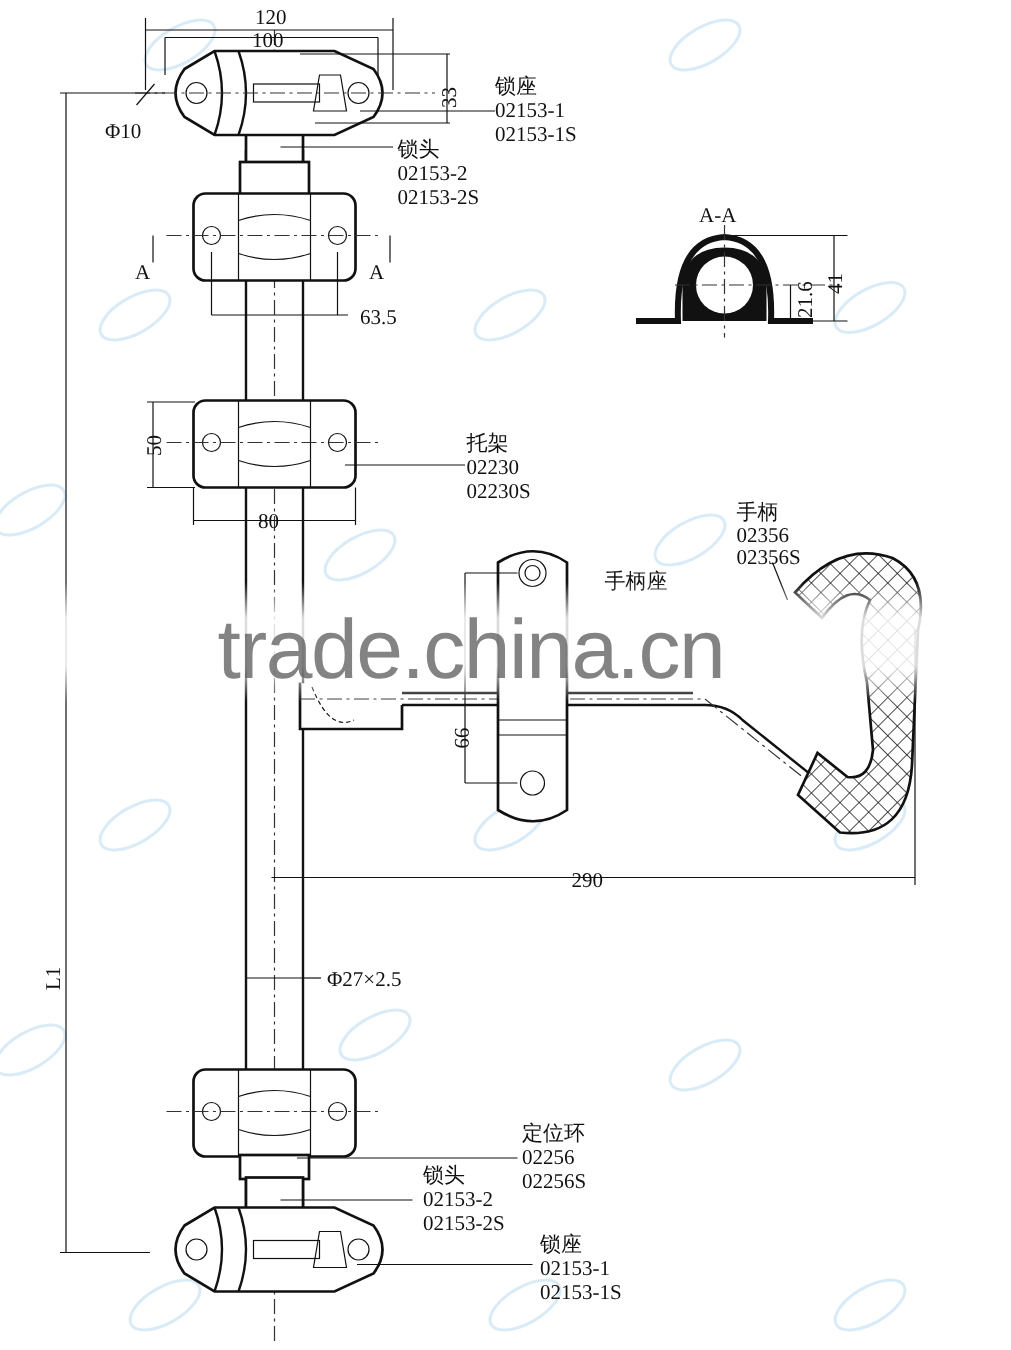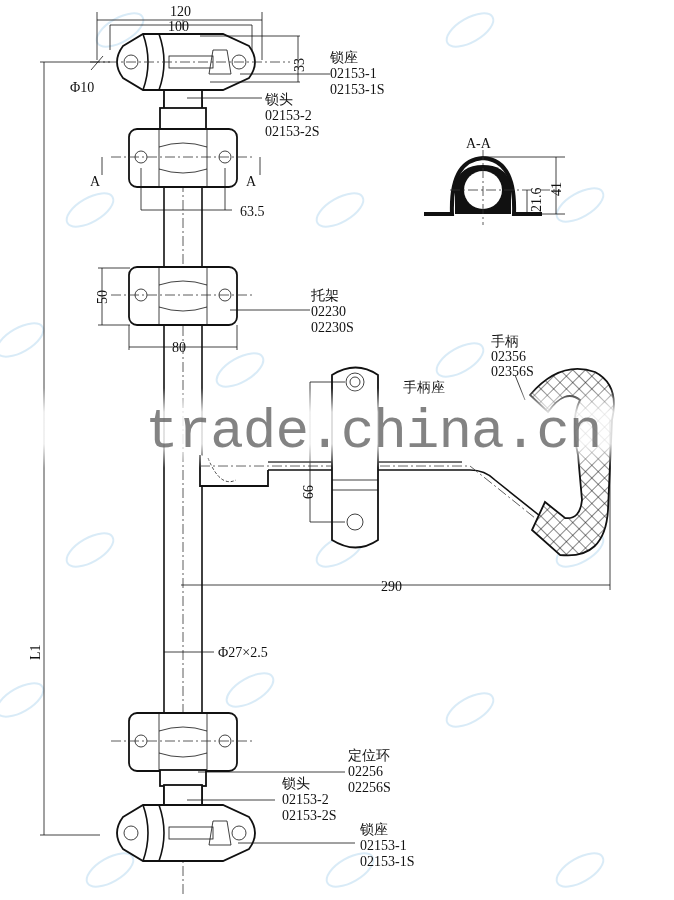--- a/index.html
+++ b/index.html
@@ -7,21 +7,21 @@
          font-family: "Liberation Serif", "DejaVu Serif", serif; color: #111; }
   #drawing { position: absolute; left: 0; top: 0; width: 674px; height: 900px; }
   svg text { font-family: "Liberation Serif", "DejaVu Serif", serif; fill: #111; }
   .lbl { font-size: 14px; }
   .dim { font-size: 14px; }
   .ln { stroke: #111; stroke-width: 1.6; fill: none; }
   .thin { stroke: #111; stroke-width: 0.8; fill: none; }
   .center { stroke: #333; stroke-width: 0.8; fill: none; stroke-dasharray: 10 3 2 3; }
   .part { stroke: #111; stroke-width: 1.8; fill: #fff; }
   .wm-logo { fill: none; stroke: #cfe6f5; stroke-width: 2; opacity: 0.8; }
-  .wm-text { position: absolute; left: 145px; top: 400px; font-family: Liberation Mono, monospace;
+  .wm-text { position: absolute; left: 145px; top: 400px; font-family: Liberation Sans, sans-serif;
              font-size: 56px; color: rgba(90,90,90,0.75); letter-spacing: -1px; }
   .wm-band { position: absolute; left: 0; top: 388px; width: 674px; height: 80px;
              background: linear-gradient(to bottom, rgba(255,255,255,0) 0%, rgba(255,255,255,0.85) 30%, rgba(255,255,255,0.85) 70%, rgba(255,255,255,0) 100%); }
 </style>
 </head>
 <body>
 
 <svg id="drawing" viewBox="0 0 674 900" xmlns="http://www.w3.org/2000/svg">
   <defs>
     <pattern id="hatch" width="9" height="9" patternUnits="userSpaceOnUse" patternTransform="rotate(45)">

